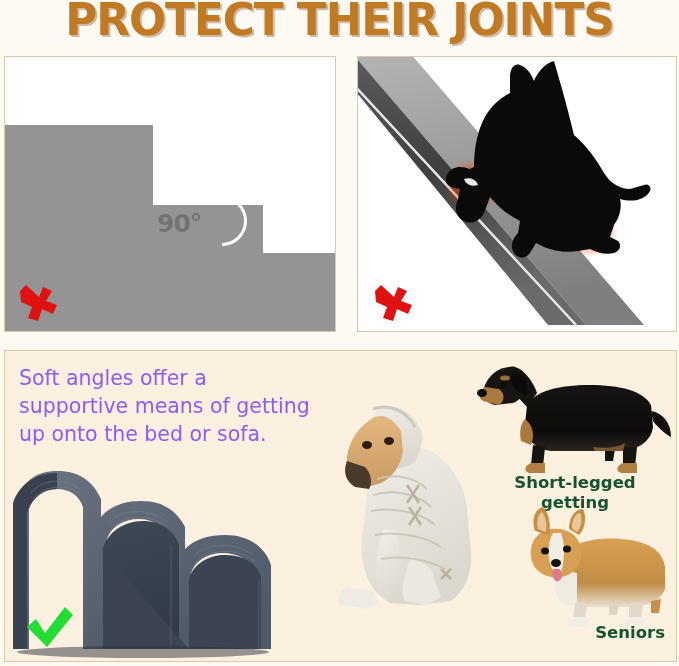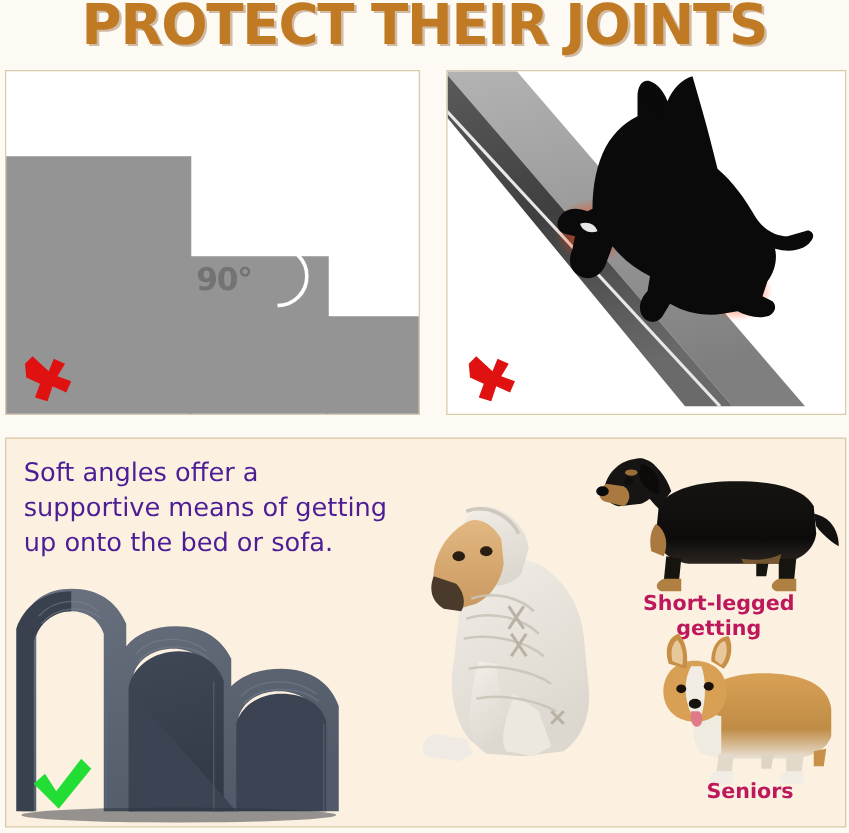--- a/index.html
+++ b/index.html
@@ -54,30 +54,30 @@
   
   .mark{position:absolute;}
   .mark svg{display:block;}
 
   
   .ramp-wrap{position:absolute;inset:0;}
 
   
   .body-copy{
     position:absolute;left:14px;top:14px;width:300px;
-    font-size:20.5px;line-height:1.36;color:#4c1d95;
+    font-size:20.5px;line-height:1.36;color:#8b5cf6;
     font-family:"DejaVu Sans","Liberation Sans",sans-serif;
   }
   .cap{
     position:absolute;text-align:center;font-weight:bold;
-    font-size:16.5px;color:#be185d;line-height:1.2;
+    font-size:16.5px;color:#14532d;line-height:1.2;
   }
   .cap-injuries{left:330px;top:272px;width:150px;}
   .cap-short{left:490px;top:122px;width:160px;}
-  .cap-seniors{left:530px;top:272px;width:130px;}
+  .cap-seniors{left:530px;top:272px;width:130px;text-align:right;}
 
   .photo{position:absolute;}
 </style>
 </head>
 <body>
 
 <div id="infographic">
 
   <div class="title">PROTECT THEIR JOINTS</div>
 

